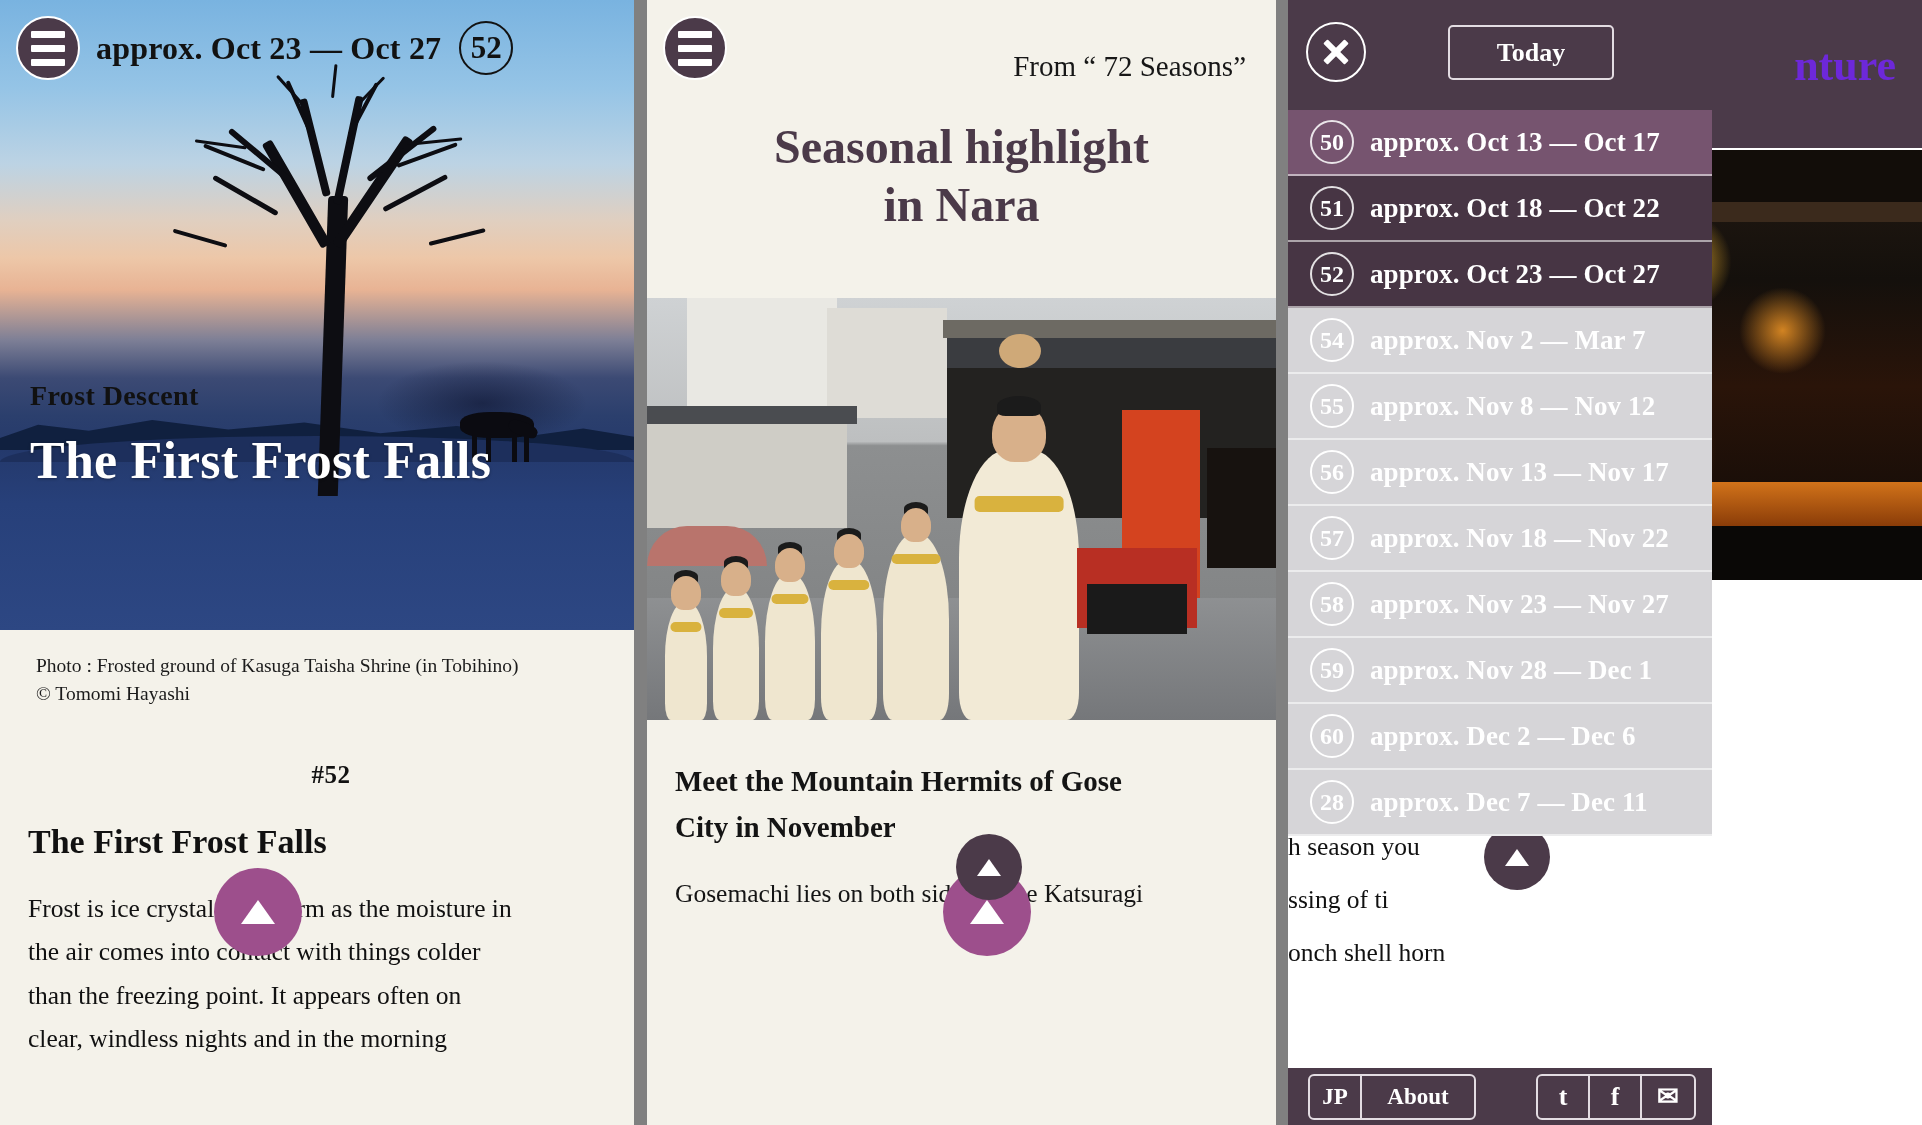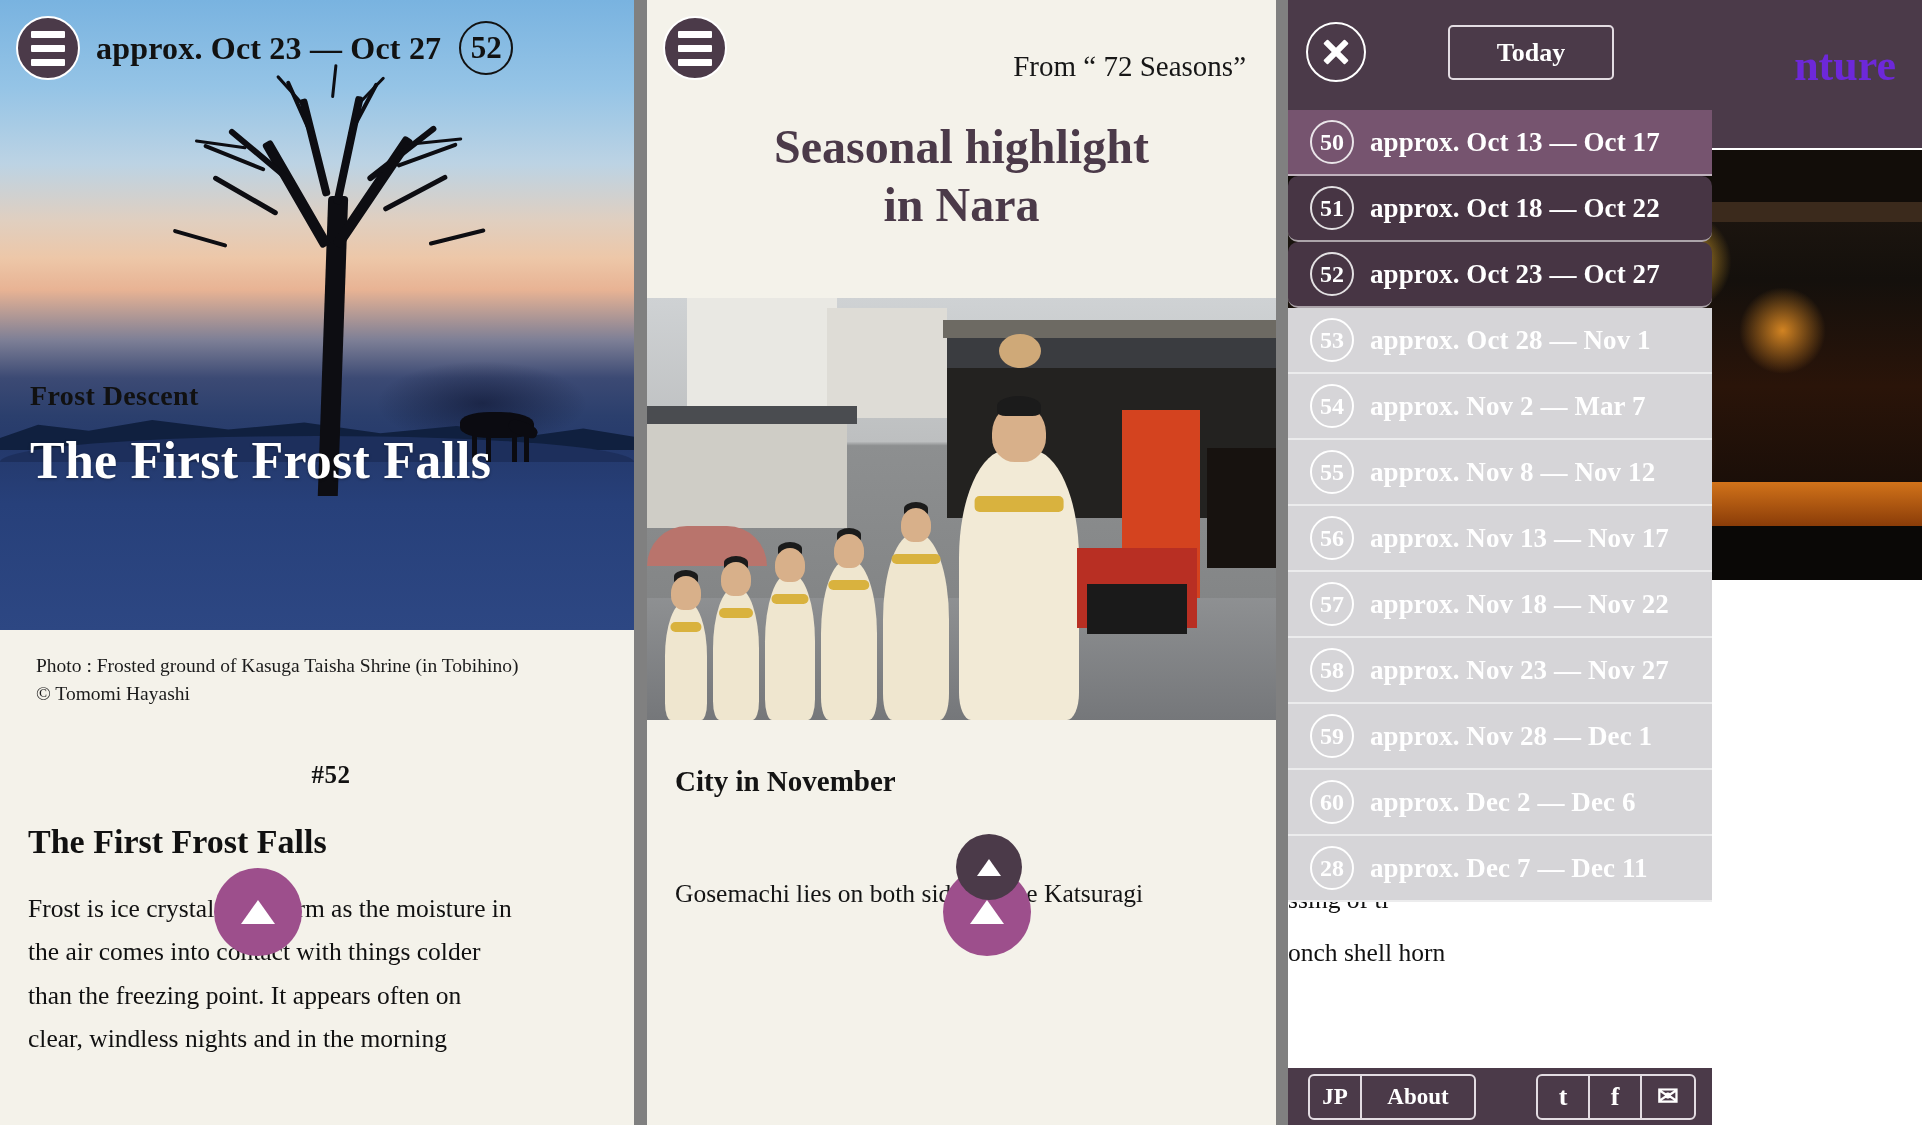--- a/index.html
+++ b/index.html
@@ -189,21 +189,21 @@
     cursor: pointer;
   }
   .ov-item .oc {
     width: 44px; height: 44px; min-width: 44px; border-radius: 50%;
     border: 2px solid rgba(255,255,255,.85);
     display: flex; align-items: center; justify-content: center;
     font-size: 24px; font-weight: 700; color: #ffffff;
   }
   .ov-item .ol { font-size: 27px; font-weight: 700; color: #ffffff; letter-spacing: .1px; }
   .ov-item.current  { background: #76546f; }
-  .ov-item.past     { background: #473544; border-radius: 10px; }
+  .ov-item.past     { background: #473544; }
   .ov-item.future   { background: #d6d5d8; }
   .ov-item.future .oc { border-color: #ffffff; color: #ffffff; }
   .ov-item.future .ol { color: #ffffff; }
 
   .ov-footer {
     position: absolute; left: 0; bottom: 0; width: 424px; height: 57px; background: #4b3a49;
     display: flex; align-items: center; z-index: 5;
   }
   .grp { display: flex; border: 2px solid #e3dce2; border-radius: 6px; overflow: hidden; height: 46px; }
   .grp > div {
@@ -359,20 +359,21 @@
         <div class="hd" style="top:-46px;width:54px;height:58px;"></div>
         <div class="cap" style="top:-54px;width:44px;height:20px;"></div>
         <div class="sash" style="top:46px;height:16px;"></div>
       </div>
       <div style="position:absolute;left:352px;top:36px;width:42px;height:34px;background:#cfa978;border-radius:50%;"></div>
       <div class="bldg" style="left:430px;top:250px;width:120px;height:80px;background:#b82f23;"></div>
       <div style="position:absolute;left:440px;top:286px;width:100px;height:50px;background:#1a1a1a;"></div>
     </div>
 
     <div class="mid-h2">
+      <div>Meet the Mountain Hermits of Gose</div>
       <div>City in November</div>
     </div>
     <div class="mid-body">
       <div>Gosemachi lies on both sides of the Katsuragi</div>
     </div>
 
     <div class="fab pink" style="left:296px; top:868px;">
       <div class="tri"></div>
     </div>
     <div class="fab dark small" style="left:309px; top:834px;">
@@ -425,24 +426,20 @@
         </div>
         <div class="ov-item past">
           <div class="oc">51</div>
           <div class="ol">approx. Oct 18 — Oct 22</div>
         </div>
         <div class="ov-item past">
           <div class="oc">52</div>
           <div class="ol">approx. Oct 23 — Oct 27</div>
         </div>
         <div class="ov-item future">
-          <div class="oc">53</div>
-          <div class="ol">approx. Oct 28 — Nov 1</div>
-        </div>
-        <div class="ov-item future">
           <div class="oc">54</div>
           <div class="ol">approx. Nov 2 — Mar 7</div>
         </div>
         <div class="ov-item future">
           <div class="oc">55</div>
           <div class="ol">approx. Nov 8 — Nov 12</div>
         </div>
         <div class="ov-item future">
           <div class="oc">56</div>
           <div class="ol">approx. Nov 13 — Nov 17</div>

